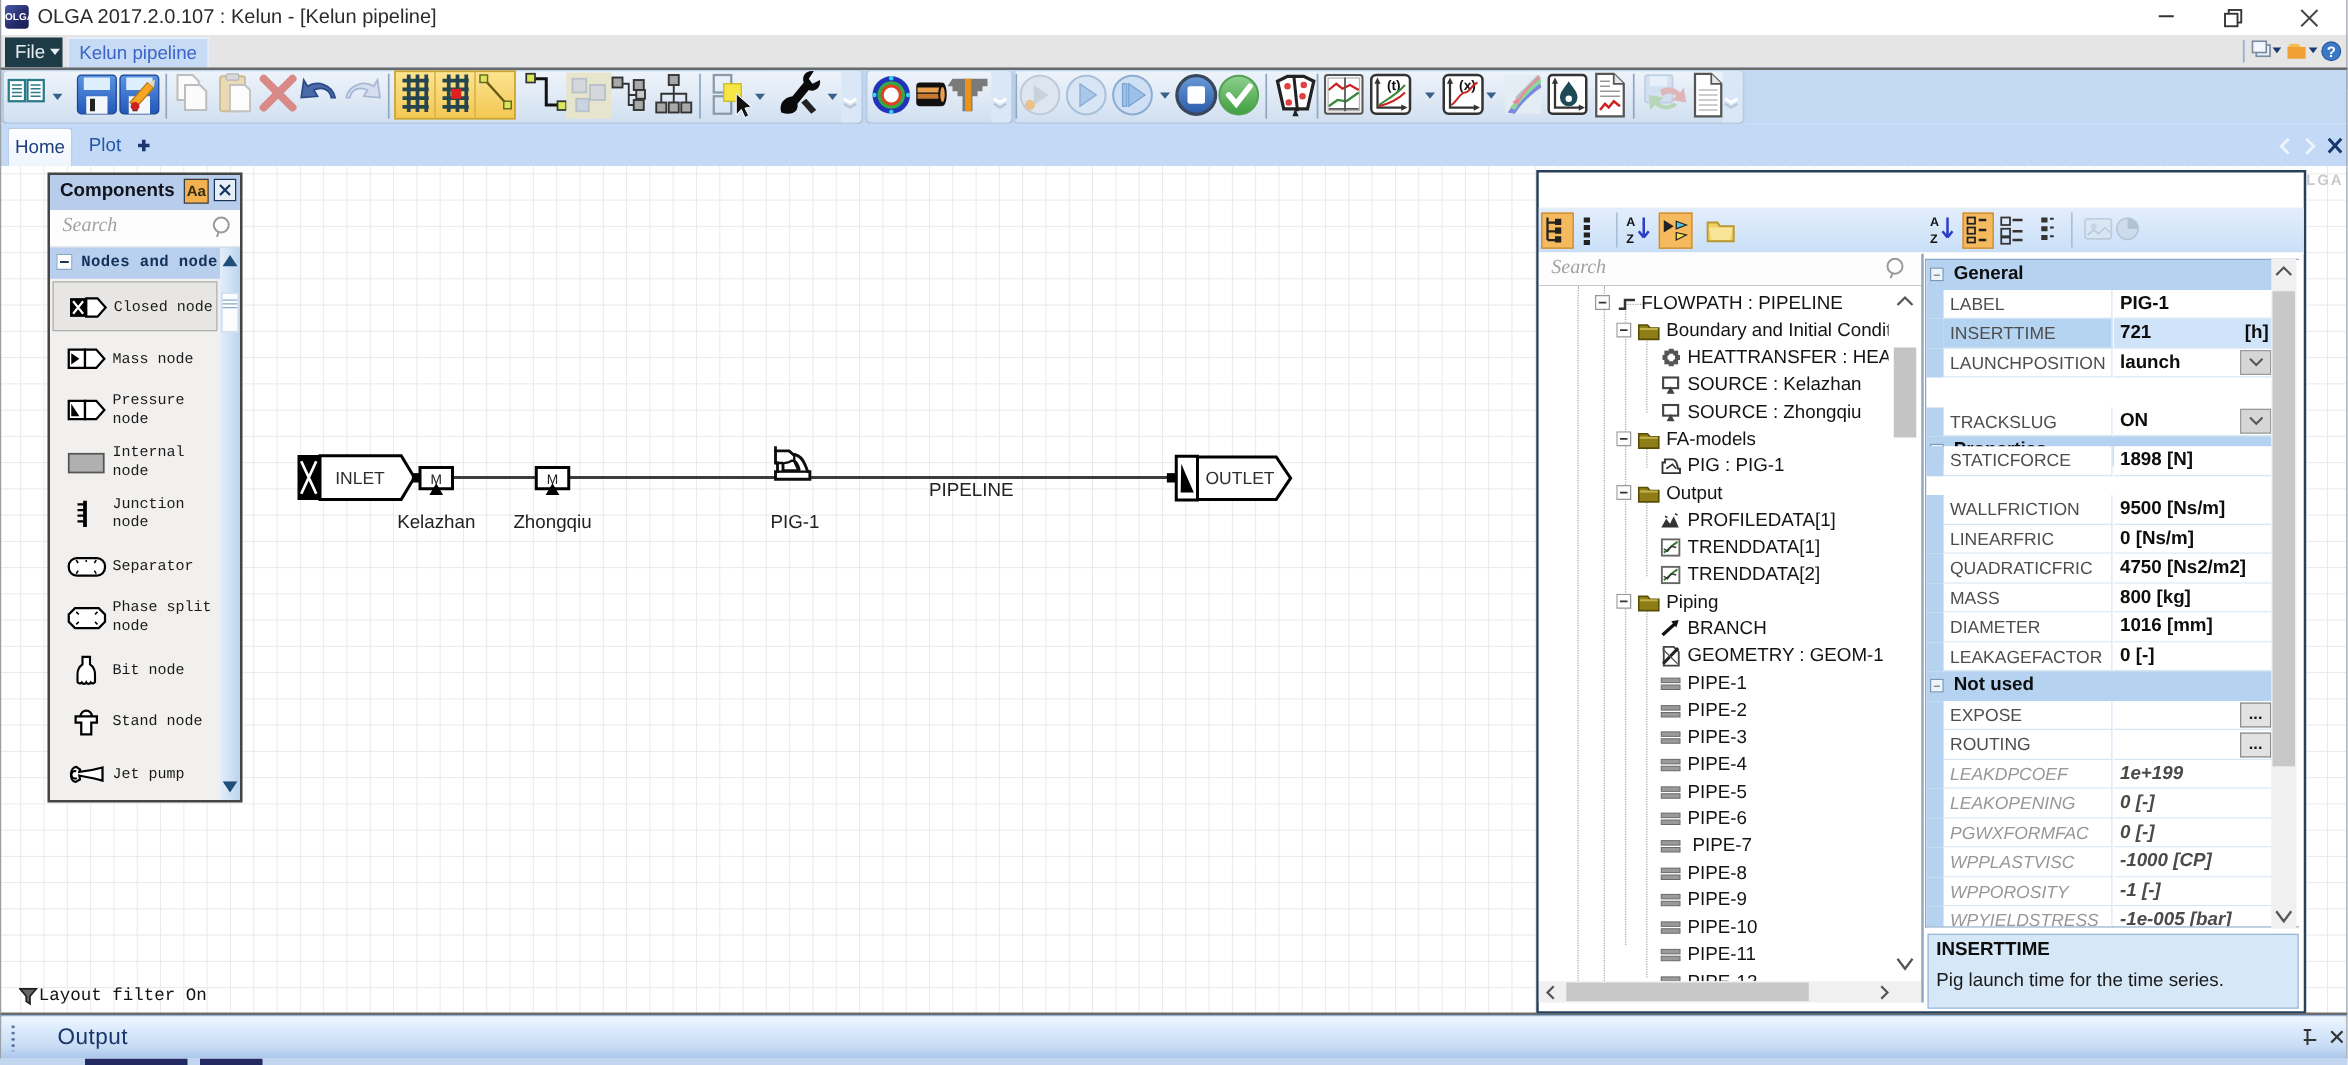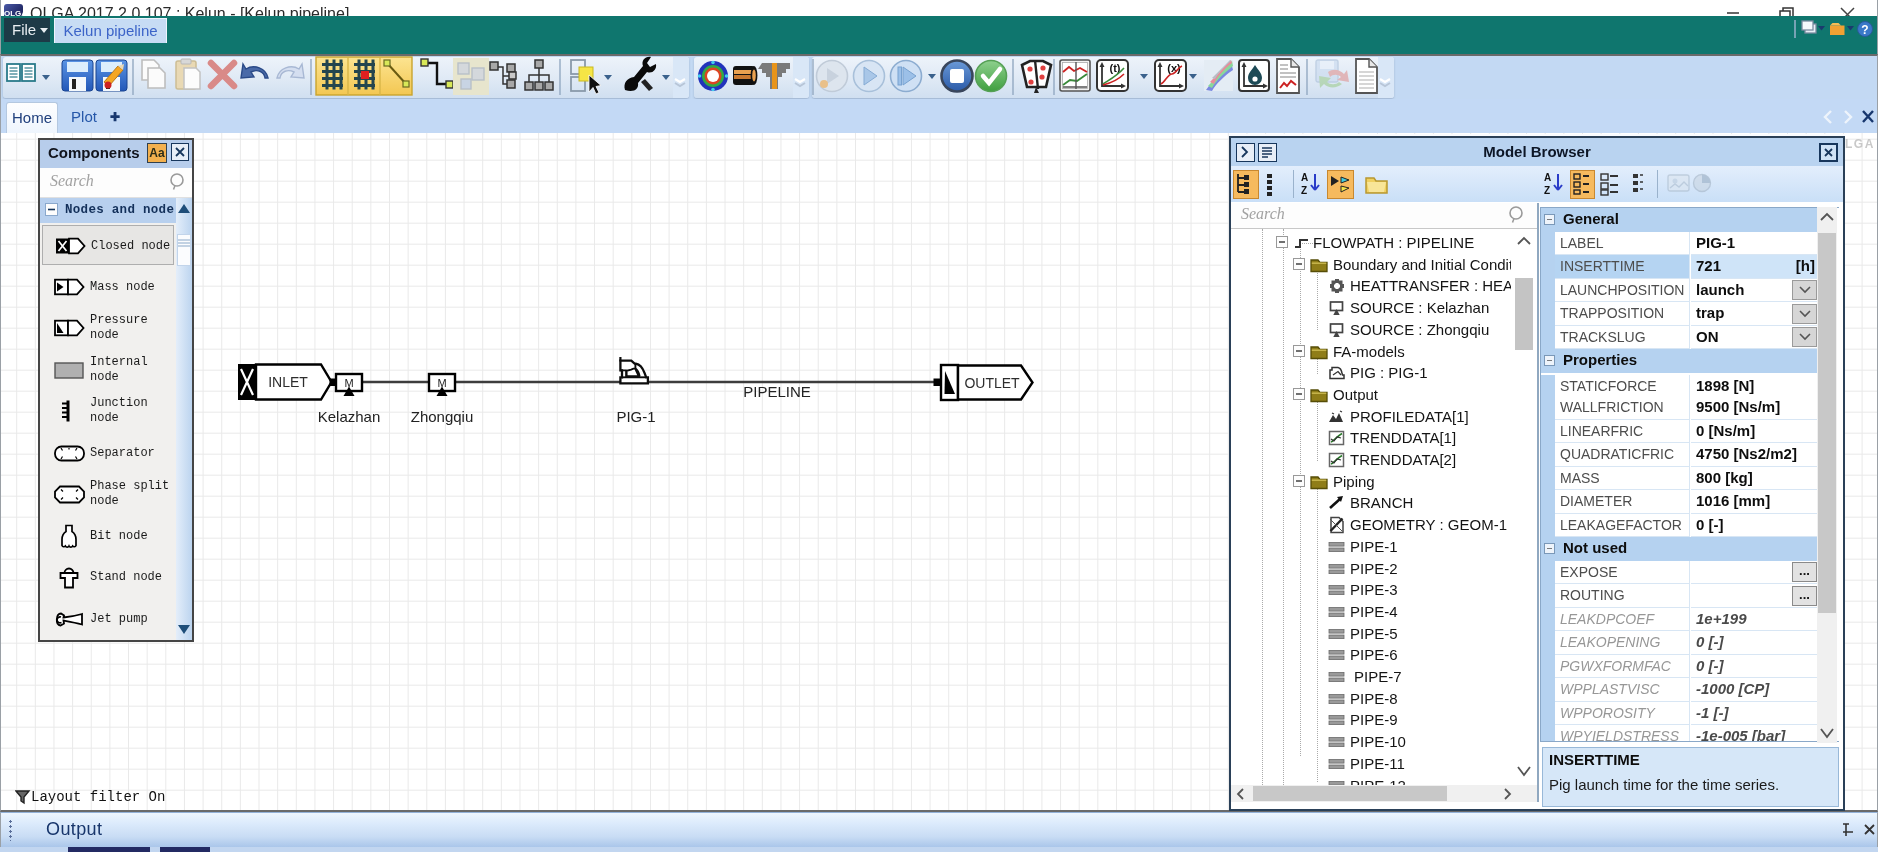--- a/index.html
+++ b/index.html
@@ -9,21 +9,21 @@
 #win { position:absolute; left:0; top:0; width:1878px; height:852px; }
 
 
 #titlebar { left:0; top:0; width:1878px; height:28px; background:#ffffff; border-left:1px solid #9aa0a6; border-right:1px solid #9aa0a6;}
 #appicon { left:3px; top:4px; width:19px; height:19px; border-radius:3px;
   background:linear-gradient(135deg,#4a5aa8 0%,#232a68 60%,#1a2050 100%);
   color:#fff; font-size:8px; font-weight:bold; text-align:center; line-height:19px; letter-spacing:0px;}
 #titletext { left:29px; top:5px; font-size:16px; color:#2a2a2a; }
 
 
-#menubar { left:0; top:16px; width:1878px; height:43px; background:#0f766e; border-left:1px solid #9aa0a6; border-right:1px solid #9aa0a6;}
+#menubar { left:0; top:28px; width:1878px; height:43px; background:#e5e5e5; border-left:1px solid #9aa0a6; border-right:1px solid #9aa0a6;}
 #filebtn { left:3px; top:2px; width:46px; height:24px; background:#1d3a47; color:#e8eef2;
   font-size:15px; text-align:left; padding-left:8px; line-height:23px; white-space:nowrap; }
 #filebtn .dd { display:inline-block; width:0; height:0; border-left:4.5px solid transparent;
   border-right:4.5px solid transparent; border-top:5px solid #e8eef2; margin-left:4px; vertical-align:2px;}
 #keluntab { left:53px; top:2px; width:113px; height:25px; background:#c7dcf4;
   border:1px solid #eef5fd; border-bottom:none; color:#3c64c8; font-size:15px;
   text-align:center; line-height:24px; }
 
 
 #toolbar { left:0; top:54px; width:1878px; height:45px; background:#c3d9f3;
@@ -623,34 +623,20 @@
             </g>
           </svg>
         </div>
       <svg class="abs" style="left:2px;bottom:5px" width="12" height="10">
           <path d="M6,9 L12,0 L0,0 Z" fill="#1f4e79"></path>
         </svg>
     </div>
   </div>
 
   <div class="abs" id="modelbrowser">
-    <div class="abs" id="mb-title">
-      <div class="abs" id="mb-title-text">Model Browser</div>
-      <div class="mb-tbtn" style="left:5px"><svg width="16" height="16">
-            <path d="M5,3 L10,8 L5,13" fill="none" stroke="#17365c" stroke-width="1.8"></path>
-          </svg></div>
-      <div class="mb-tbtn" style="left:27px"><svg width="16" height="16">
-            <path d="M3,4 h10 M3,7 h10 M3,10 h10 M3,13 h6" stroke="#17365c" stroke-width="1.6"></path>
-          </svg></div>
-      <div class="abs" id="mb-x">
-          <svg width="15" height="15" style="display:block">
-            <path d="M4,4 L11,11 M11,4 L4,11" stroke="#17365c" stroke-width="1.8"></path>
-          </svg>
-        </div>
-    </div>
     <div class="abs" id="mb-toolbar">
       <div class="amberbtn" style="left:2px;top:4px;width:26px;height:29px">
         <svg width="23" height="26">
             <path d="M4,3 v18 M4,7 h6 M4,14 h6 M4,21 h6" stroke="#222" stroke-width="1.8" fill="none"></path>
             <rect x="10" y="4" width="5" height="5" fill="#222"></rect>
             <rect x="10" y="11" width="5" height="5" fill="#222"></rect>
             <rect x="10" y="18" width="5" height="5" fill="#222"></rect>
           </svg>
       </div>
       <div class="abs" style="left:32px;top:6px"><svg width="18" height="26">
@@ -974,40 +960,31 @@
         </div>
       <div class="prow " style="top:70.5px">
           <div class="pgut"></div>
           <div class="pname" style="">LAUNCHPOSITION</div>
           <div class="pval" style="">launch<span class="pdd">
               <svg width="12" height="8">
                 <path d="M1,1 L6,6 L11,1" fill="none" stroke="#555" stroke-width="1.6"></path>
               </svg>
             </span></div>
         </div>
-      <div class="prow " style="top:94.0px">
-          <div class="pgut"></div>
-          <div class="pname" style="">TRAPPOSITION</div>
-          <div class="pval" style="">trap<span class="pdd">
-              <svg width="12" height="8">
-                <path d="M1,1 L6,6 L11,1" fill="none" stroke="#555" stroke-width="1.6"></path>
-              </svg>
-            </span></div>
-        </div>
       <div class="prow " style="top:117.5px">
           <div class="pgut"></div>
           <div class="pname" style="">TRACKSLUG</div>
           <div class="pval" style="">ON<span class="pdd">
               <svg width="12" height="8">
                 <path d="M1,1 L6,6 L11,1" fill="none" stroke="#555" stroke-width="1.6"></path>
               </svg>
             </span></div>
         </div>
       <div class="pgrp" style="top:141.0px"><span class="pgm">–</span>Properties</div>
-      <div class="prow " style="top:167px">
+      <div class="prow " style="top:149px">
           <div class="pgut"></div>
           <div class="pname" style="">STATICFORCE</div>
           <div class="pval" style="">1898 [N]</div>
         </div>
       <div class="prow " style="top:188.0px">
           <div class="pgut"></div>
           <div class="pname" style="">WALLFRICTION</div>
           <div class="pval" style="">9500 [Ns/m]</div>
         </div>
       <div class="prow " style="top:211.5px">

